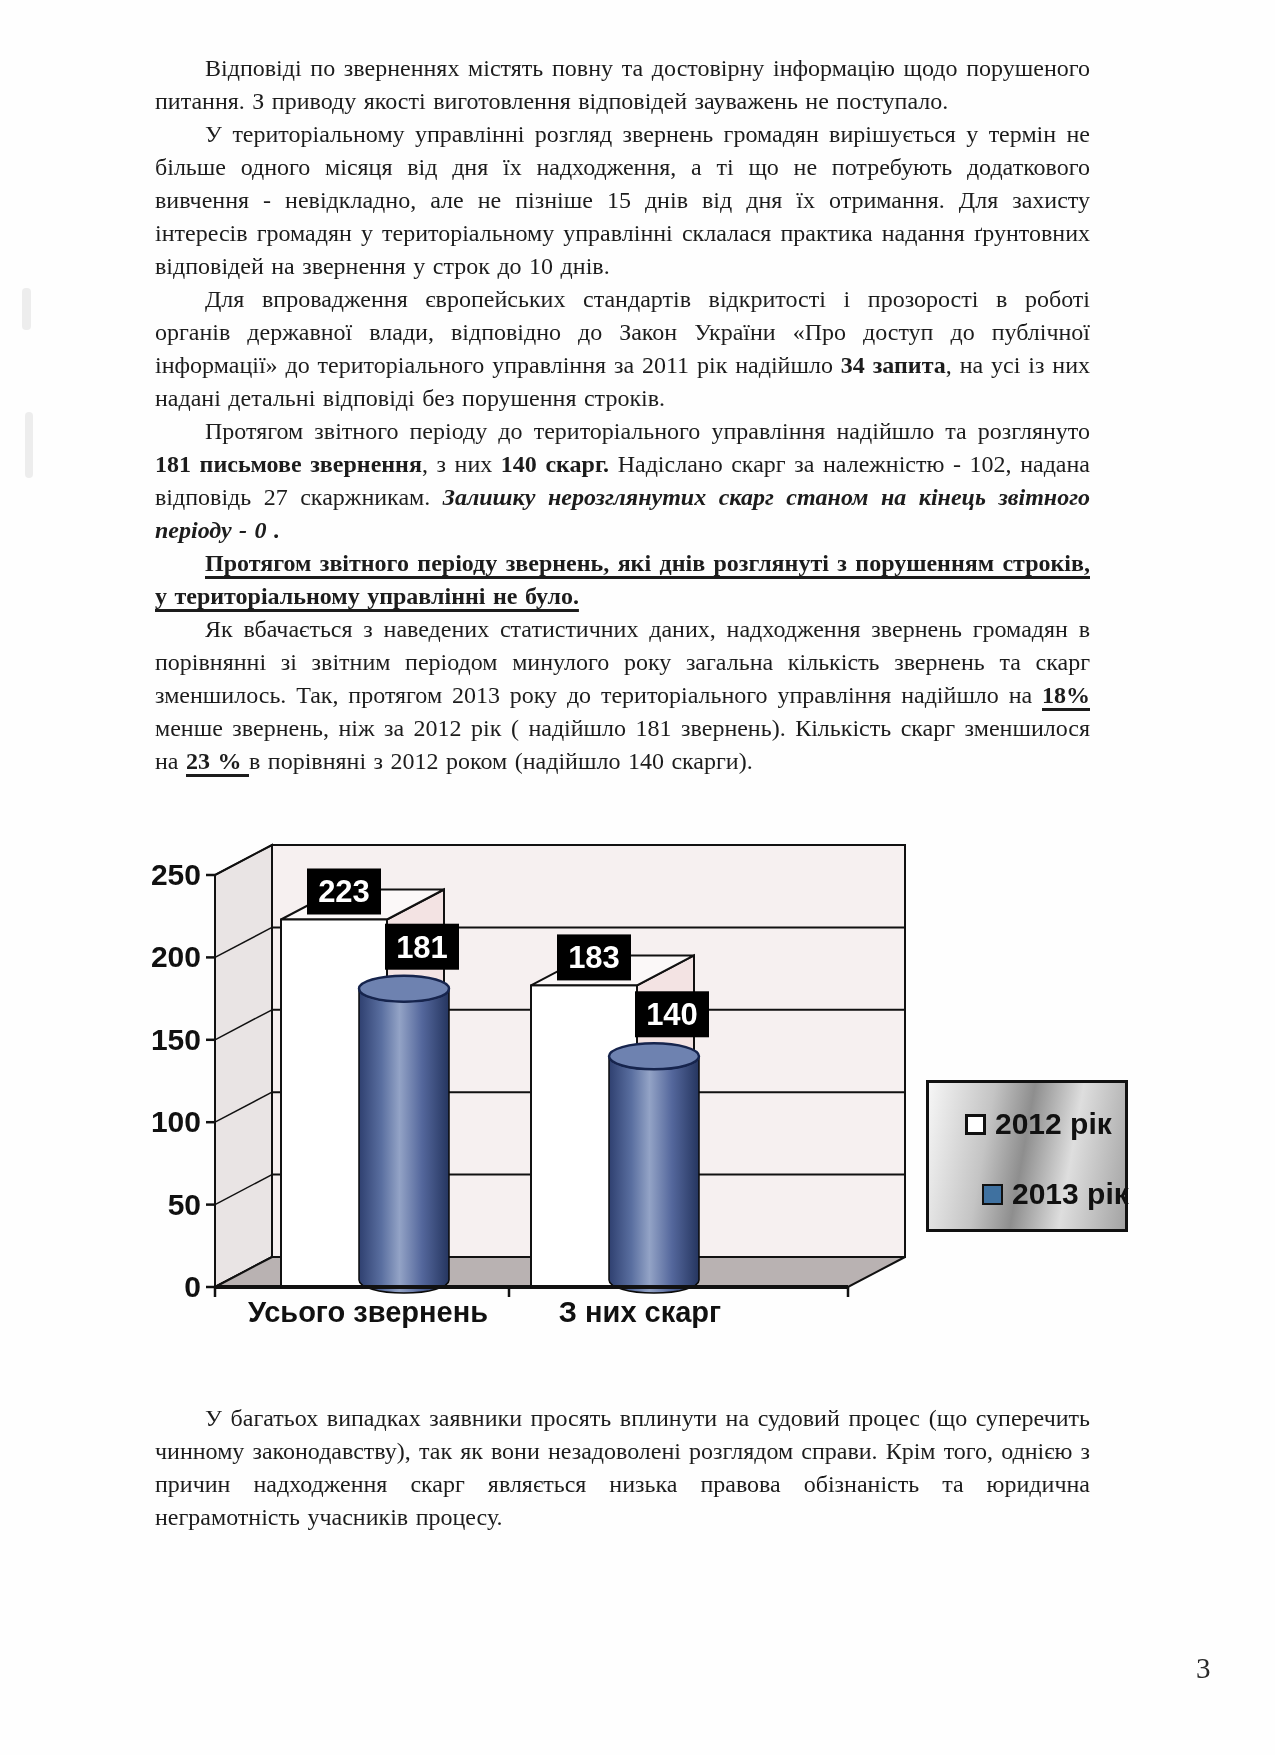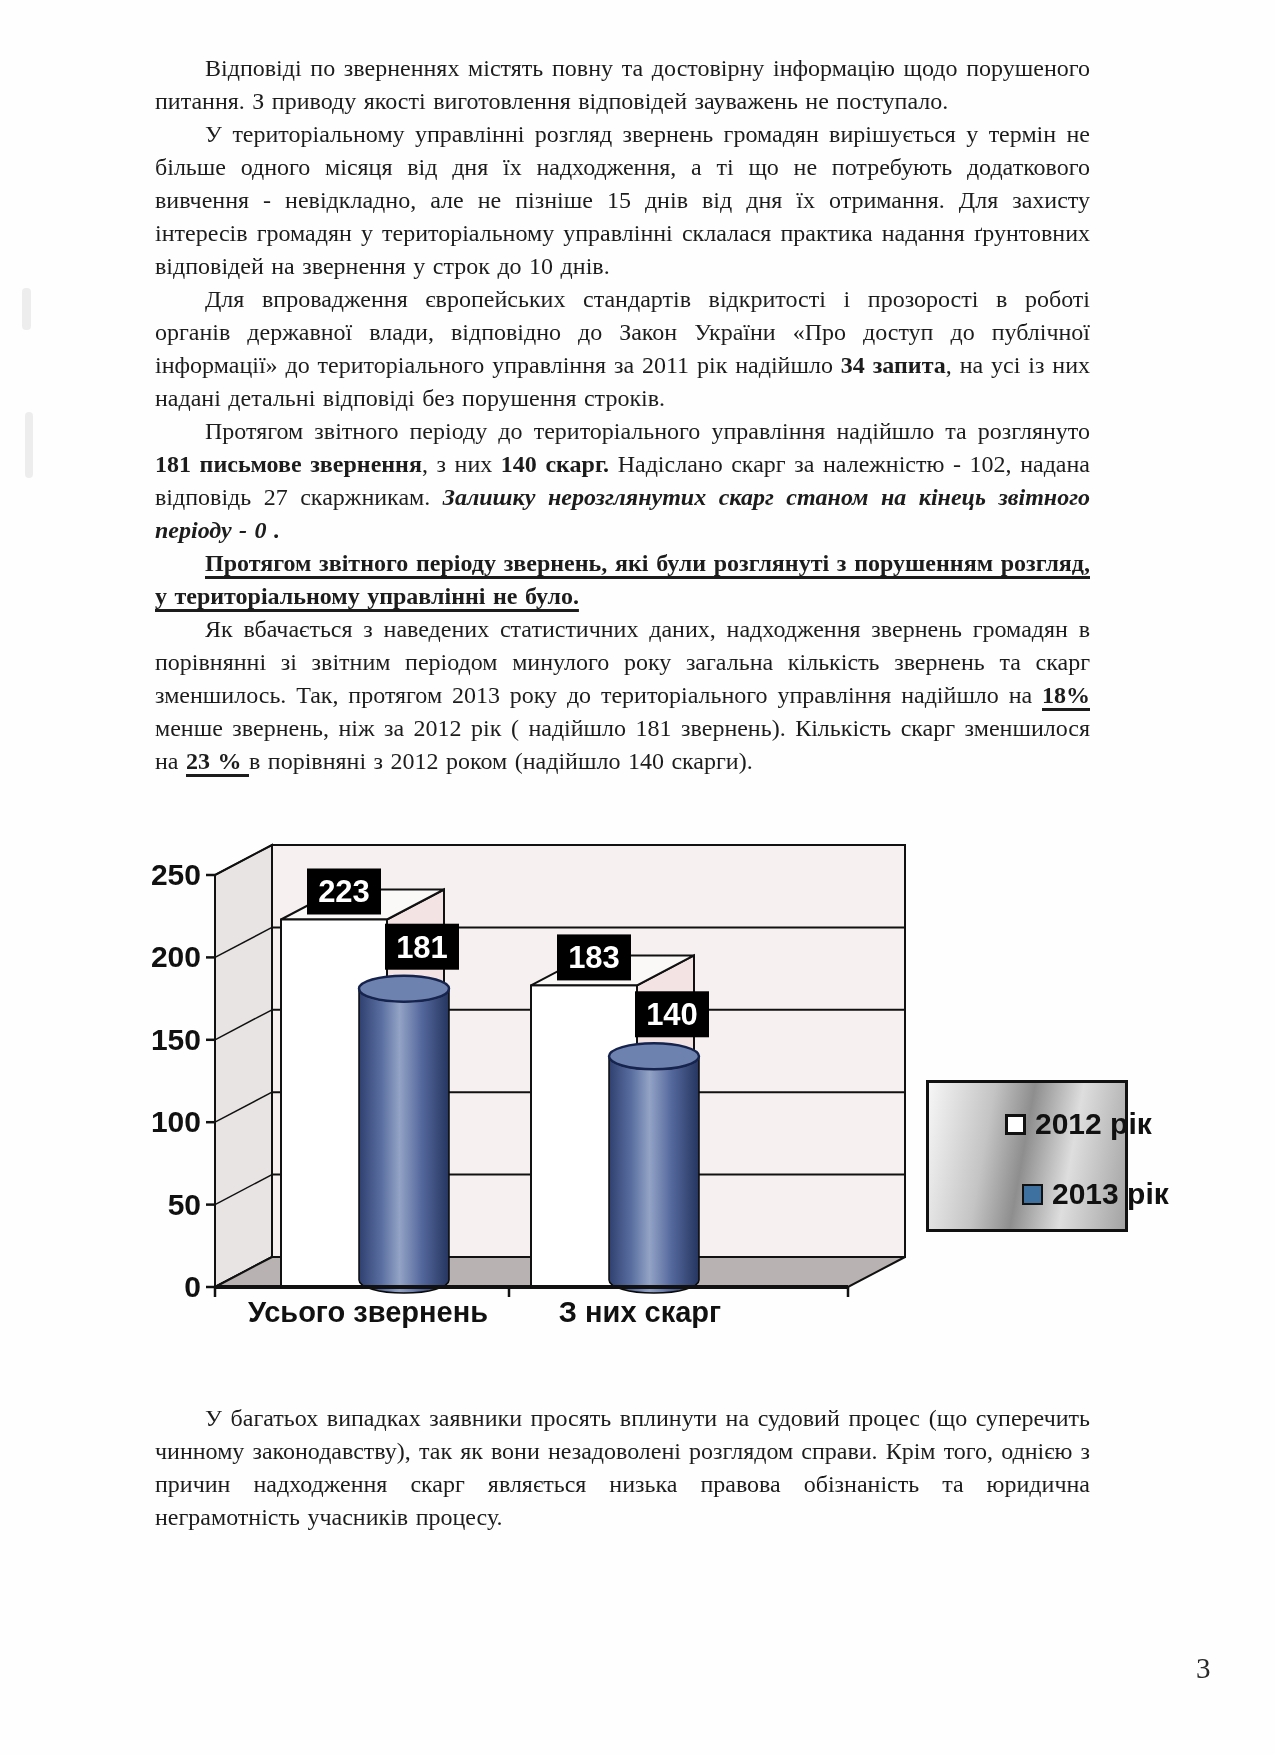--- a/index.html
+++ b/index.html
@@ -13,21 +13,21 @@
   .doc p{margin:0;text-align:justify;text-indent:50px;
          font-size:24px;line-height:33px;word-spacing:1.5px;}
   .b{font-weight:bold;}
   .i{font-style:italic;}
   .u{text-decoration:underline;text-decoration-thickness:2.5px;text-underline-offset:5px;}
   .chart-wrap{position:absolute;left:0;top:840px;width:1275px;height:520px;}
   .legend{position:absolute;left:926px;top:1080px;width:202px;height:152px;
           border:3px solid #111;box-sizing:border-box;
           background:linear-gradient(100deg,#f6f6f6 0%,#c4c4c4 30%,#8e8e8e 48%,#dedede 70%,#a3a3a3 100%);
           font-family:"Liberation Sans", sans-serif;}
-  .legend-row{position:absolute;left:36px;display:flex;align-items:center;gap:9px;margin-left:40px;}
+  .legend-row{position:absolute;left:36px;display:flex;align-items:center;gap:9px;}
   .legend-row.r1{top:24px;}
   .legend-row.r2{top:94px;padding-left:17px;}
   .swatch{width:21px;height:21px;box-sizing:border-box;border:3px solid #111;}
   .swatch-2012{background:#ffffff;}
   .swatch-2013{background:#3f71a0;border-width:2px;}
   .legend-label{font-size:30px;font-weight:bold;color:#111;white-space:nowrap;}
   .page-number{position:absolute;left:1196px;top:1652px;font-size:29px;color:#2a2a2a;}
 </style>
 </head>
 <body>
@@ -35,21 +35,21 @@
 <div class="page">
 
   <div class="smudge" style="left:22px;top:288px;width:9px;height:42px;"></div>
   <div class="smudge" style="left:25px;top:412px;width:8px;height:66px;"></div>
 
   <div class="doc doc-top">
       <p><span>Відповіді по зверненнях містять  повну та достовірну інформацію щодо порушеного питання. З приводу якості виготовлення відповідей зауважень не поступало.</span></p>
       <p><span>У територіальному управлінні розгляд звернень громадян вирішується у термін не більше одного місяця від дня їх надходження, а ті що не потребують додаткового вивчення - невідкладно, але не пізніше 15 днів від дня їх отримання. Для  захисту інтересів громадян у територіальному управлінні склалася практика надання ґрунтовних відповідей на звернення у строк до 10 днів.</span></p>
       <p><span>Для впровадження  європейських стандартів відкритості і прозорості в роботі органів державної влади, відповідно до Закон України «Про доступ до публічної інформації» до територіального управління за  2011 рік надійшло </span><span class="b">34 запита</span><span>, на усі із них надані детальні відповіді без порушення строків.</span></p>
       <p><span>Протягом звітного періоду до територіального управління надійшло та розглянуто </span><span class="b">181 письмове звернення</span><span>, з них </span><span class="b">140 скарг.</span><span> Надіслано скарг за належністю - 102, надана відповідь 27 скаржникам. </span><span class="b i">Залишку нерозглянутих скарг станом на кінець  звітного періоду - 0 .</span></p>
-      <p><span class="b u">Протягом звітного періоду звернень, які були розглянуті з порушенням розгляд, у територіальному управлінні не було.</span></p>
+      <p><span class="b u">Протягом звітного періоду звернень, які днів розглянуті з порушенням строків, у територіальному управлінні не було.</span></p>
       <p><span>Як вбачається з наведених статистичних даних, надходження звернень громадян в порівнянні зі звітним періодом минулого року загальна кількість звернень та скарг зменшилось. Так, протягом 2013 року до територіального управління надійшло на </span><span class="b u">18%</span><span> менше звернень, ніж за 2012 рік ( надійшло   181 звернень). Кількість скарг зменшилося на </span><span class="b u"> 23 % </span><span>  в порівняні з 2012 роком (надійшло 140 скарги).</span></p>
     </div>
 
   <div class="chart-wrap">
     <svg id="chart-svg" width="1275" height="520" viewBox="0 0 1275 520">
         <defs>
           <linearGradient id="cyl" x1="0" y1="0" x2="1" y2="0">
     <stop offset="0" stop-color="#2f4070"></stop>
             <stop offset="0.25" stop-color="#5a6fa0"></stop>
     <stop offset="0.45" stop-color="#93a3c6"></stop>

